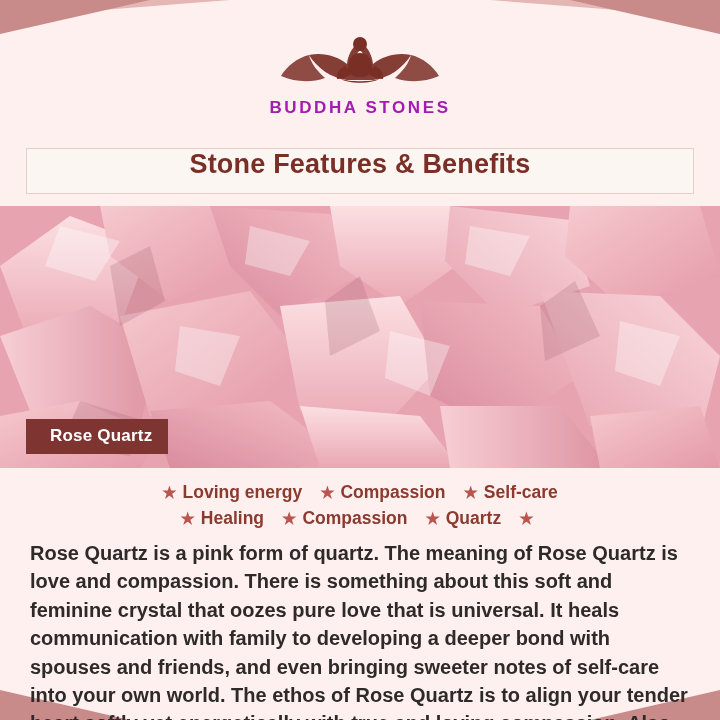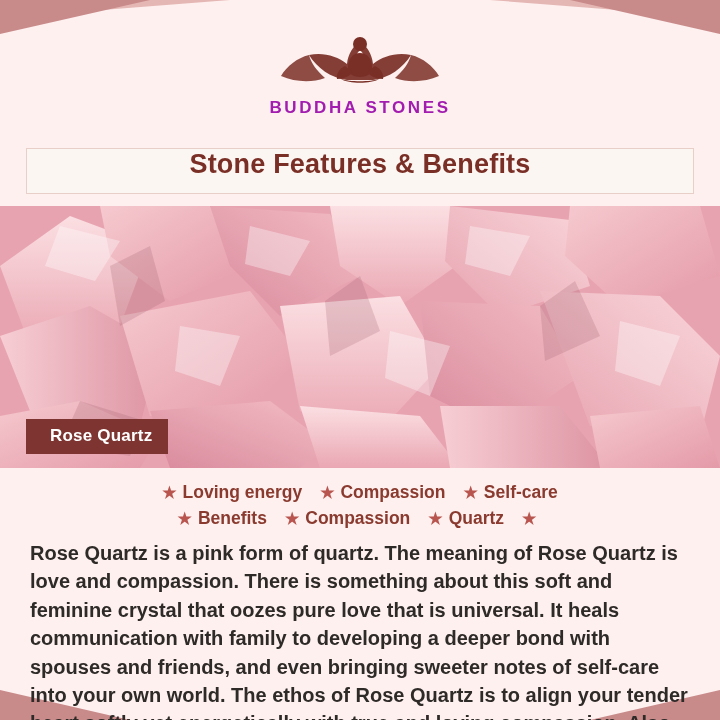--- a/index.html
+++ b/index.html
@@ -276,21 +276,21 @@
         <span>Compassion</span>
       </span>
       <span class="benefit">
         <span class="star">★</span>
         <span>Self-care</span>
       </span>
     </div>
     <div class="benefit-row">
       <span class="benefit">
         <span class="star">★</span>
-        <span>Benefits</span>
+        <span>Healing</span>
       </span>
       <span class="benefit">
         <span class="star">★</span>
         <span>Compassion</span>
       </span>
       <span class="benefit">
         <span class="star">★</span>
         <span>Quartz</span>
       </span>
       <span class="benefit">

